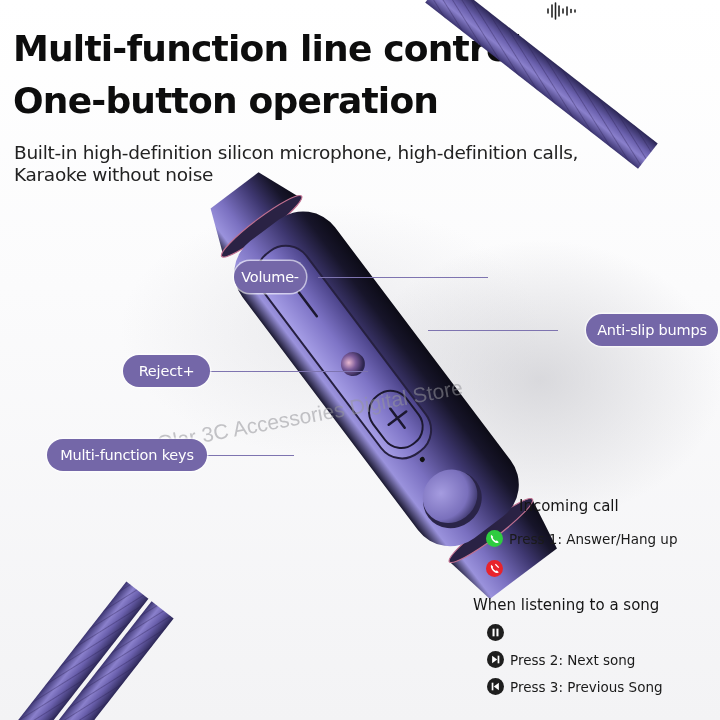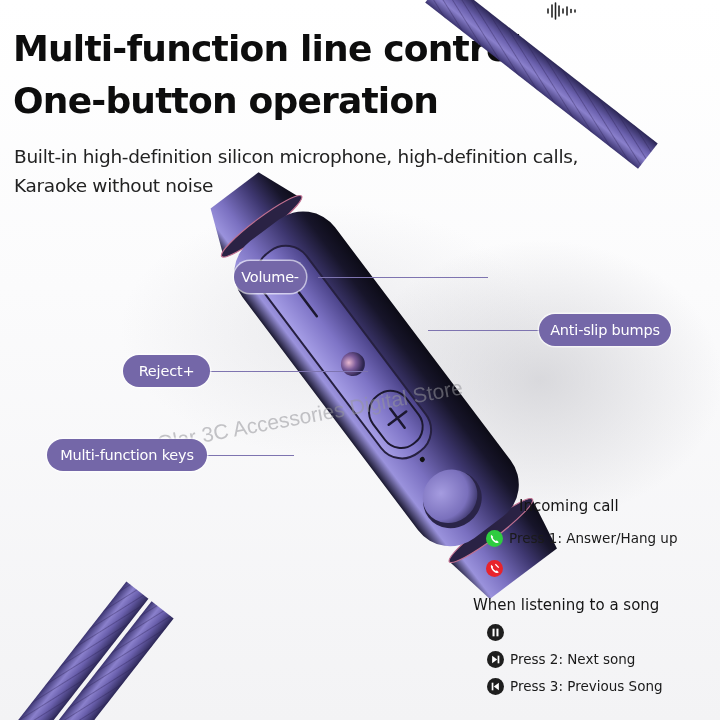--- a/index.html
+++ b/index.html
@@ -21,21 +21,21 @@
     }
     .title {
       position: absolute; left: 13px; font-family: "DejaVu Sans", sans-serif;
       font-weight: 700; color: #0d0d0d; font-size: 36px; letter-spacing: -0.8px;
       white-space: nowrap;
     }
     .title.l1 { top: 28px; }
     .title.l2 { top: 80px; }
     .subtitle {
       position: absolute; left: 14px; top: 142px; width: 600px;
-      font-size: 18.5px; line-height: 29px; color: #222;
+      font-size: 18.5px; line-height: 22px; color: #222;
       font-family: "DejaVu Sans", sans-serif; letter-spacing: -0.3px;
     }
     svg.device { position: absolute; left: 0; top: 0; }
     .watermark {
       position: absolute; left: 155px; top: 432px;
       font-family: "Liberation Sans", sans-serif; font-size: 21px;
       color: rgba(150,150,155,0.55); transform: rotate(-10.5deg);
       transform-origin: left top; white-space: nowrap;
     }
     .callout-line { position: absolute; height: 1.2px; background: #7e74b0; }
@@ -44,21 +44,21 @@
       background: #7467a8; color: #ffffff;
       font-family: "DejaVu Sans", sans-serif; font-size: 14.5px;
       display: flex; align-items: center; justify-content: center;
       padding: 0 12px; white-space: nowrap; letter-spacing: -0.2px;
       box-shadow: 0 0 0 1.5px rgba(255,255,255,0.6);
     }
     .info-head {
       position: absolute; font-weight: 400; font-size: 15px; color: #151515; white-space: nowrap;
     }
     .info-row {
-      position: absolute; display: flex; align-items: flex-start; gap: 6px;
+      position: absolute; display: flex; align-items: center; gap: 6px;
       font-size: 13.5px; color: #1a1a1a; white-space: nowrap;
     }
     .ic { width: 17px; height: 17px; border-radius: 50%; display: inline-flex; align-items: center; justify-content: center; flex: none; }
     .ic svg { width: 17px; height: 17px; }
   </style>
 </head>
 <body>
 
 <div class="bg"></div>
 
@@ -156,21 +156,21 @@
 </svg>
 
 <div class="watermark">Olar 3C Accessories Digital Store</div>
 
 <div class="callout-line" style="left:318px; top:277px; width:170px;"></div>
 <div class="callout-line" style="left:428px; top:330px; width:130px;"></div>
 <div class="callout-line" style="left:208px; top:371px; width:160px;"></div>
 <div class="callout-line" style="left:204px; top:455px; width:90px;"></div>
 
 <div class="pill" style="left:234px; top:261px; width:72px;">Volume-</div>
-<div class="pill" style="left:539px; top:314px; width:132px;">Anti-slip bumps</div>
+<div class="pill" style="left:586px; top:314px; width:132px;">Anti-slip bumps</div>
 <div class="pill" style="left:123px; top:355px; width:87px;">Reject+</div>
 <div class="pill" style="left:47px; top:439px; width:160px;">Multi-function keys</div>
 
 <div class="info-head" style="left:519px; top:497px;">Incoming call</div>
 
 <div class="info-row" style="left:486px; top:530px;">
   <span class="ic">
     <svg viewBox="0 0 20 20">
         <circle cx="10" cy="10" r="10" fill="#2ecc40"></circle>
         <path d="M6 5.5 C5 7 6 11 9 13.5 C12 16 14.5 15.5 15 14.5 L13.3 12.6 C12.8 12.2 12.2 12.4 11.7 12.9 C10.5 12.4 8.3 10.3 7.9 9 C8.4 8.6 8.6 8 8.2 7.5 Z" fill="#fff"></path>

